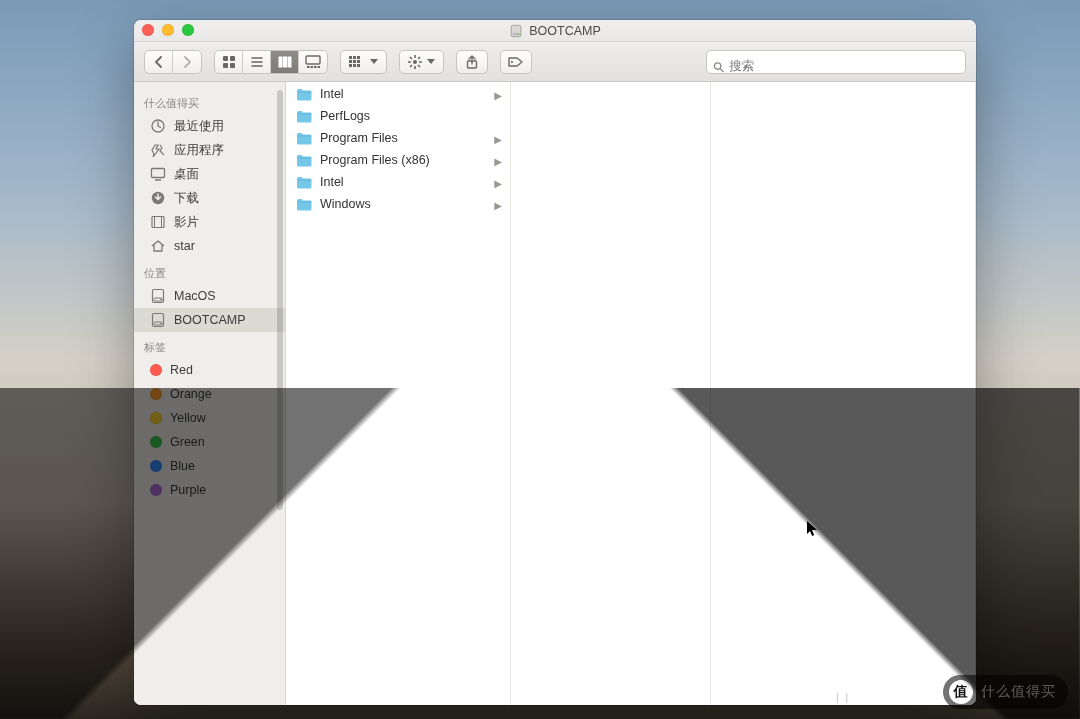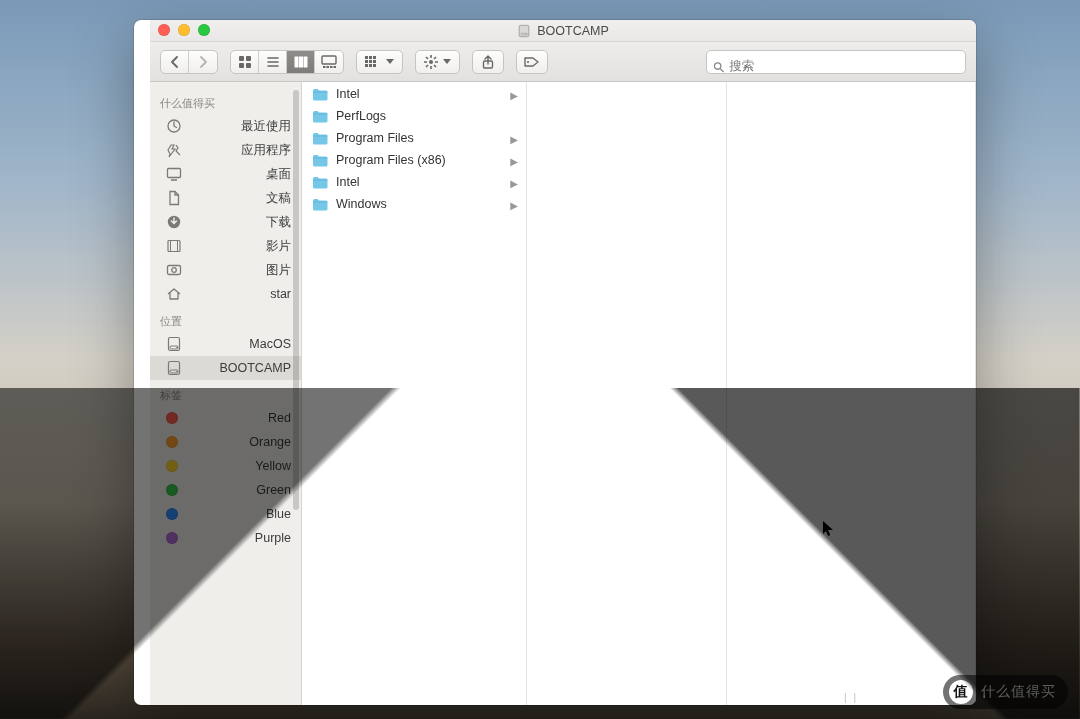--- a/index.html
+++ b/index.html
@@ -12,21 +12,21 @@
     body::after{
       content:""; position:absolute; left:0; right:0; bottom:0; height:46%;
       background:
         linear-gradient(135deg, rgba(0,0,0,.55) 0 40%, transparent 41% 100%) left bottom/60% 100% no-repeat,
         linear-gradient(225deg, rgba(0,0,0,.65) 0 45%, transparent 46% 100%) right bottom/52% 100% no-repeat;
       pointer-events:none;
     }
     .window {
       position: absolute; left: 134px; top: 20px; width: 842px; height: 685px;
       background: #fff; border-radius: 7px; box-shadow: 0 20px 60px rgba(0,0,0,.35), 0 0 0 1px rgba(0,0,0,.12);
-      display: flex; flex-direction: column; overflow: hidden; padding-left: 16px;
+      display: flex; flex-direction: column; overflow: hidden;
     }
     .titlebar {
       height: 22px; background: linear-gradient(#f0efee,#e9e8e6);
       display:flex; align-items:center; justify-content:center; position:relative;
       border-bottom:1px solid #d7d6d4;
     }
     .traffic { position:absolute; left:8px; top:4px; display:flex; gap:8px; }
     .tl { width:12px; height:12px; border-radius:50%; box-shadow: inset 0 0 1px rgba(0,0,0,.35);}
     .tl.red{background:#ff5f57}.tl.yel{background:#ffbd2e}.tl.grn{background:#28c940}
     .wtitle{ font-size:12.5px; color:#4a4a4a; display:flex; align-items:center; gap:6px;}
@@ -56,21 +56,21 @@
     }
     .search input{ border:none; outline:none; font-size:12.5px; width:100%; background:transparent;}
     .body{ flex:1; display:flex; min-height:0;}
     .sidebar{
       width:152px; background:#efeeea; border-right:1px solid #d6d4d0;
       overflow:auto; padding:6px 0 10px; font-size:12.5px; color:#3c3c3c;
       position:relative;
     }
     .sb-scroll{ position:absolute; right:2px; top:8px; width:6px; height:420px; background:rgba(0,0,0,.16); border-radius:3px;}
     .sb-head{ color:#8a8884; font-size:11px; padding:8px 10px 3px;}
-    .sb-item{ display:flex; align-items:center; gap:8px; padding:4px 10px 4px 16px; height:24px; cursor:default;justify-content:space-between;}
+    .sb-item{ display:flex; align-items:center; gap:8px; padding:4px 10px 4px 16px; height:24px; cursor:default;}
     .sb-item.selected{ background:#dcdad4; }
     .sb-item .ic{width:16px;height:16px; color:#7c7a76; display:flex;align-items:center;justify-content:center}
     .tag-dot{ width:12px;height:12px;border-radius:50%; box-shadow:0 0 0 .5px rgba(0,0,0,.15) inset;}
     .columns{ flex:1; display:flex; background:#fff; position:relative;}
     .col{ border-right:1px solid #e5e3df; height:100%; overflow:auto; }
     .col.c1{ width:225px; }
     .col.c2{ width:200px; }
     .col.c3{ flex:1; position:relative;}
     .row{ display:flex; align-items:flex-end; gap:8px; padding:3px 8px 3px 10px; height:22px; font-size:12.5px; color:#333;}
     .row .folder{ width:16px;height:13px; color:#6fc2e3;}
@@ -248,53 +248,35 @@
             <svg width="16" height="16" viewBox="0 0 16 16">
               <rect x="1.5" y="2.5" width="13" height="9" rx="1" fill="none" stroke="currentColor" stroke-width="1.3"></rect>
               <line x1="5" y1="14" x2="11" y2="14" stroke="currentColor" stroke-width="1.3"></line>
             </svg>
           </span>
           <span>桌面</span>
         </div>
         <div class="sb-item">
           <span class="ic">
             <svg width="16" height="16" viewBox="0 0 16 16">
-              <path d="M4 1.5h5L12.5 5v9.5H4z" fill="none" stroke="currentColor" stroke-width="1.3"></path>
-              <path d="M9 1.5V5h3.5" fill="none" stroke="currentColor" stroke-width="1.3"></path>
-            </svg>
-          </span>
-          <span>文稿</span>
-        </div>
-        <div class="sb-item">
-          <span class="ic">
-            <svg width="16" height="16" viewBox="0 0 16 16">
               <circle cx="8" cy="8" r="6.2" fill="currentColor"></circle>
               <path d="M8 4v5M5.5 7 8 9.5 10.5 7" fill="none" stroke="#efeeea" stroke-width="1.5" stroke-linecap="round" stroke-linejoin="round"></path>
             </svg>
           </span>
           <span>下载</span>
         </div>
         <div class="sb-item">
           <span class="ic">
             <svg width="16" height="16" viewBox="0 0 16 16">
               <rect x="2" y="2.5" width="12" height="11" rx="1" fill="none" stroke="currentColor" stroke-width="1.2"></rect>
               <line x1="4.5" y1="2.5" x2="4.5" y2="13.5" stroke="currentColor"></line>
               <line x1="11.5" y1="2.5" x2="11.5" y2="13.5" stroke="currentColor"></line>
             </svg>
           </span>
           <span>影片</span>
-        </div>
-        <div class="sb-item">
-          <span class="ic">
-            <svg width="16" height="16" viewBox="0 0 16 16">
-              <rect x="1.5" y="3.5" width="13" height="9" rx="1.5" fill="none" stroke="currentColor" stroke-width="1.3"></rect>
-              <circle cx="8" cy="8" r="2.3" fill="none" stroke="currentColor" stroke-width="1.3"></circle>
-            </svg>
-          </span>
-          <span>图片</span>
         </div>
         <div class="sb-item">
           <span class="ic">
             <svg width="16" height="16" viewBox="0 0 16 16">
               <path d="M2 8l6-5 6 5M4 7v6h8V7" fill="none" stroke="currentColor" stroke-width="1.3" stroke-linejoin="round"></path>
             </svg>
           </span>
           <span>star</span>
         </div>
         <div class="sb-head">位置</div>

